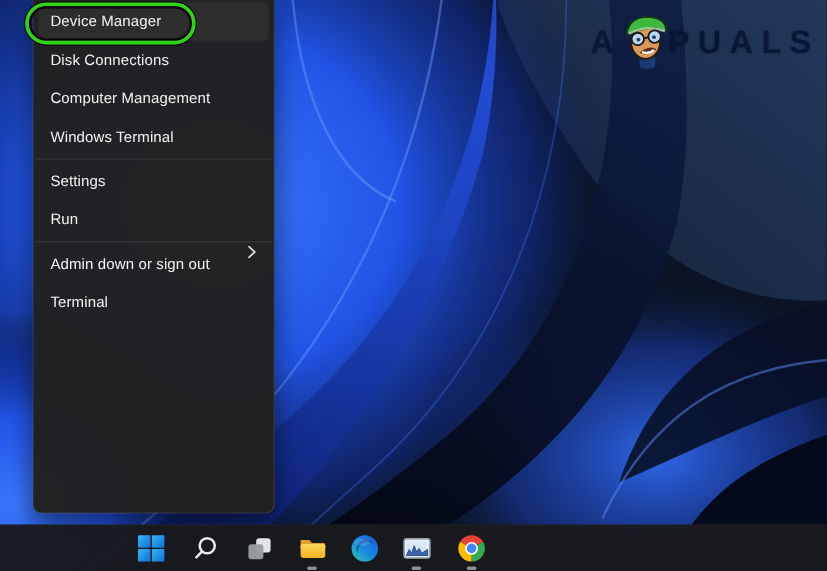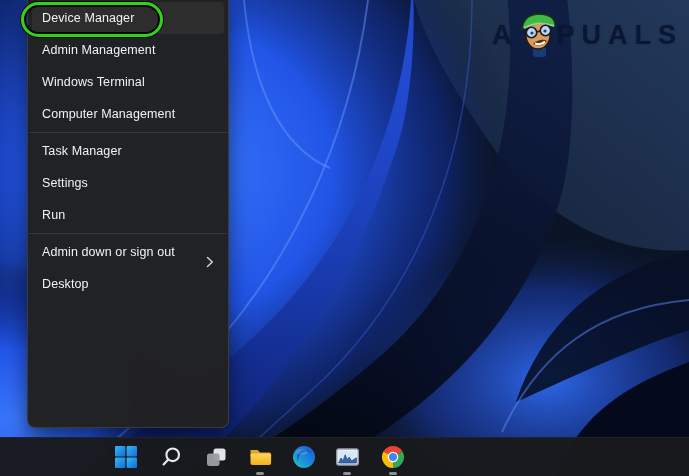--- a/index.html
+++ b/index.html
@@ -16,21 +16,21 @@
              text-shadow:0 0 2px rgba(0,0,0,0.25);user-select:none;}
   .watermark .mascot{margin:0 -4px 0 -2px;position:relative;top:-2px;}
 
   
   .menu{position:absolute;left:27px;top:0;width:202px;height:428px;z-index:3;
         background:rgba(34,34,34,0.985);border:1px solid #3a3a3a;border-top:none;
         border-radius:0 0 8px 8px;box-sizing:border-box;
         box-shadow:0 10px 22px rgba(0,0,0,0.5);padding-top:2px;}
   .menu-item{height:32px;line-height:32px;padding-left:14px;color:#f2f2f2;
              font-size:12.5px;letter-spacing:.1px;white-space:nowrap;position:relative;
-             display:flex;align-items:flex-end;cursor:default;}
+             display:flex;align-items:flex-start;cursor:default;}
   .menu-item .menu-item-label{flex:1 1 auto;}
   .menu-item .chevron{display:none;margin-right:14px;flex:0 0 auto;}
   .menu-item.has-submenu .chevron{display:block;}
   .menu-item.highlighted{background:#2d2d2d;border-radius:4px;margin:0 4px;padding-left:10px;}
   .menu-sep{height:1px;background:rgba(255,255,255,0.095);margin:2px 1px;}
 
   
   .annotation{position:absolute;left:21px;top:2px;width:142px;height:35px;z-index:4;
               border:3.5px solid #2fd418;border-radius:19px;box-sizing:border-box;
               box-shadow:0 0 0 1px rgba(0,0,0,0.85), inset 0 0 0 2px rgba(0,0,0,0.85);
@@ -115,53 +115,49 @@
     </svg>
     <span>PUALS</span>
   </div>
 
   <div class="menu" id="menu-root">
       <div class="menu-item highlighted">
       <span class="menu-item-label">Device Manager</span>
 
     </div>
       <div class="menu-item">
-      <span class="menu-item-label">Admin Management</span>
+      <span class="menu-item-label">Disk Connections</span>
+
+    </div>
+      <div class="menu-item">
+      <span class="menu-item-label">Computer Management</span>
 
     </div>
       <div class="menu-item">
       <span class="menu-item-label">Windows Terminal</span>
 
     </div>
-      <div class="menu-item">
-      <span class="menu-item-label">Computer Management</span>
-
-    </div>
       <div class="menu-sep"></div>
-      <div class="menu-item">
-      <span class="menu-item-label">Task Manager</span>
-
-    </div>
       <div class="menu-item">
       <span class="menu-item-label">Settings</span>
 
     </div>
       <div class="menu-item">
       <span class="menu-item-label">Run</span>
 
     </div>
       <div class="menu-sep"></div>
       <div class="menu-item has-submenu">
       <span class="menu-item-label">Admin down or sign out</span>
       <svg class="chevron" width="8" height="12" viewBox="0 0 8 12">
         <path d="M1.5,1.5 L6.3,6 L1.5,10.5" fill="none" stroke="#d4d4d4" stroke-width="1.5" stroke-linecap="round" stroke-linejoin="round"></path>
       </svg>
     </div>
       <div class="menu-item">
-      <span class="menu-item-label">Desktop</span>
+      <span class="menu-item-label">Terminal</span>
 
     </div>
     </div>
 
   <div class="annotation"></div>
 
   <div class="taskbar">
 
     <div class="tb-btn" style="left:106px">
       <svg width="24" height="24" viewBox="0 0 24 24">

